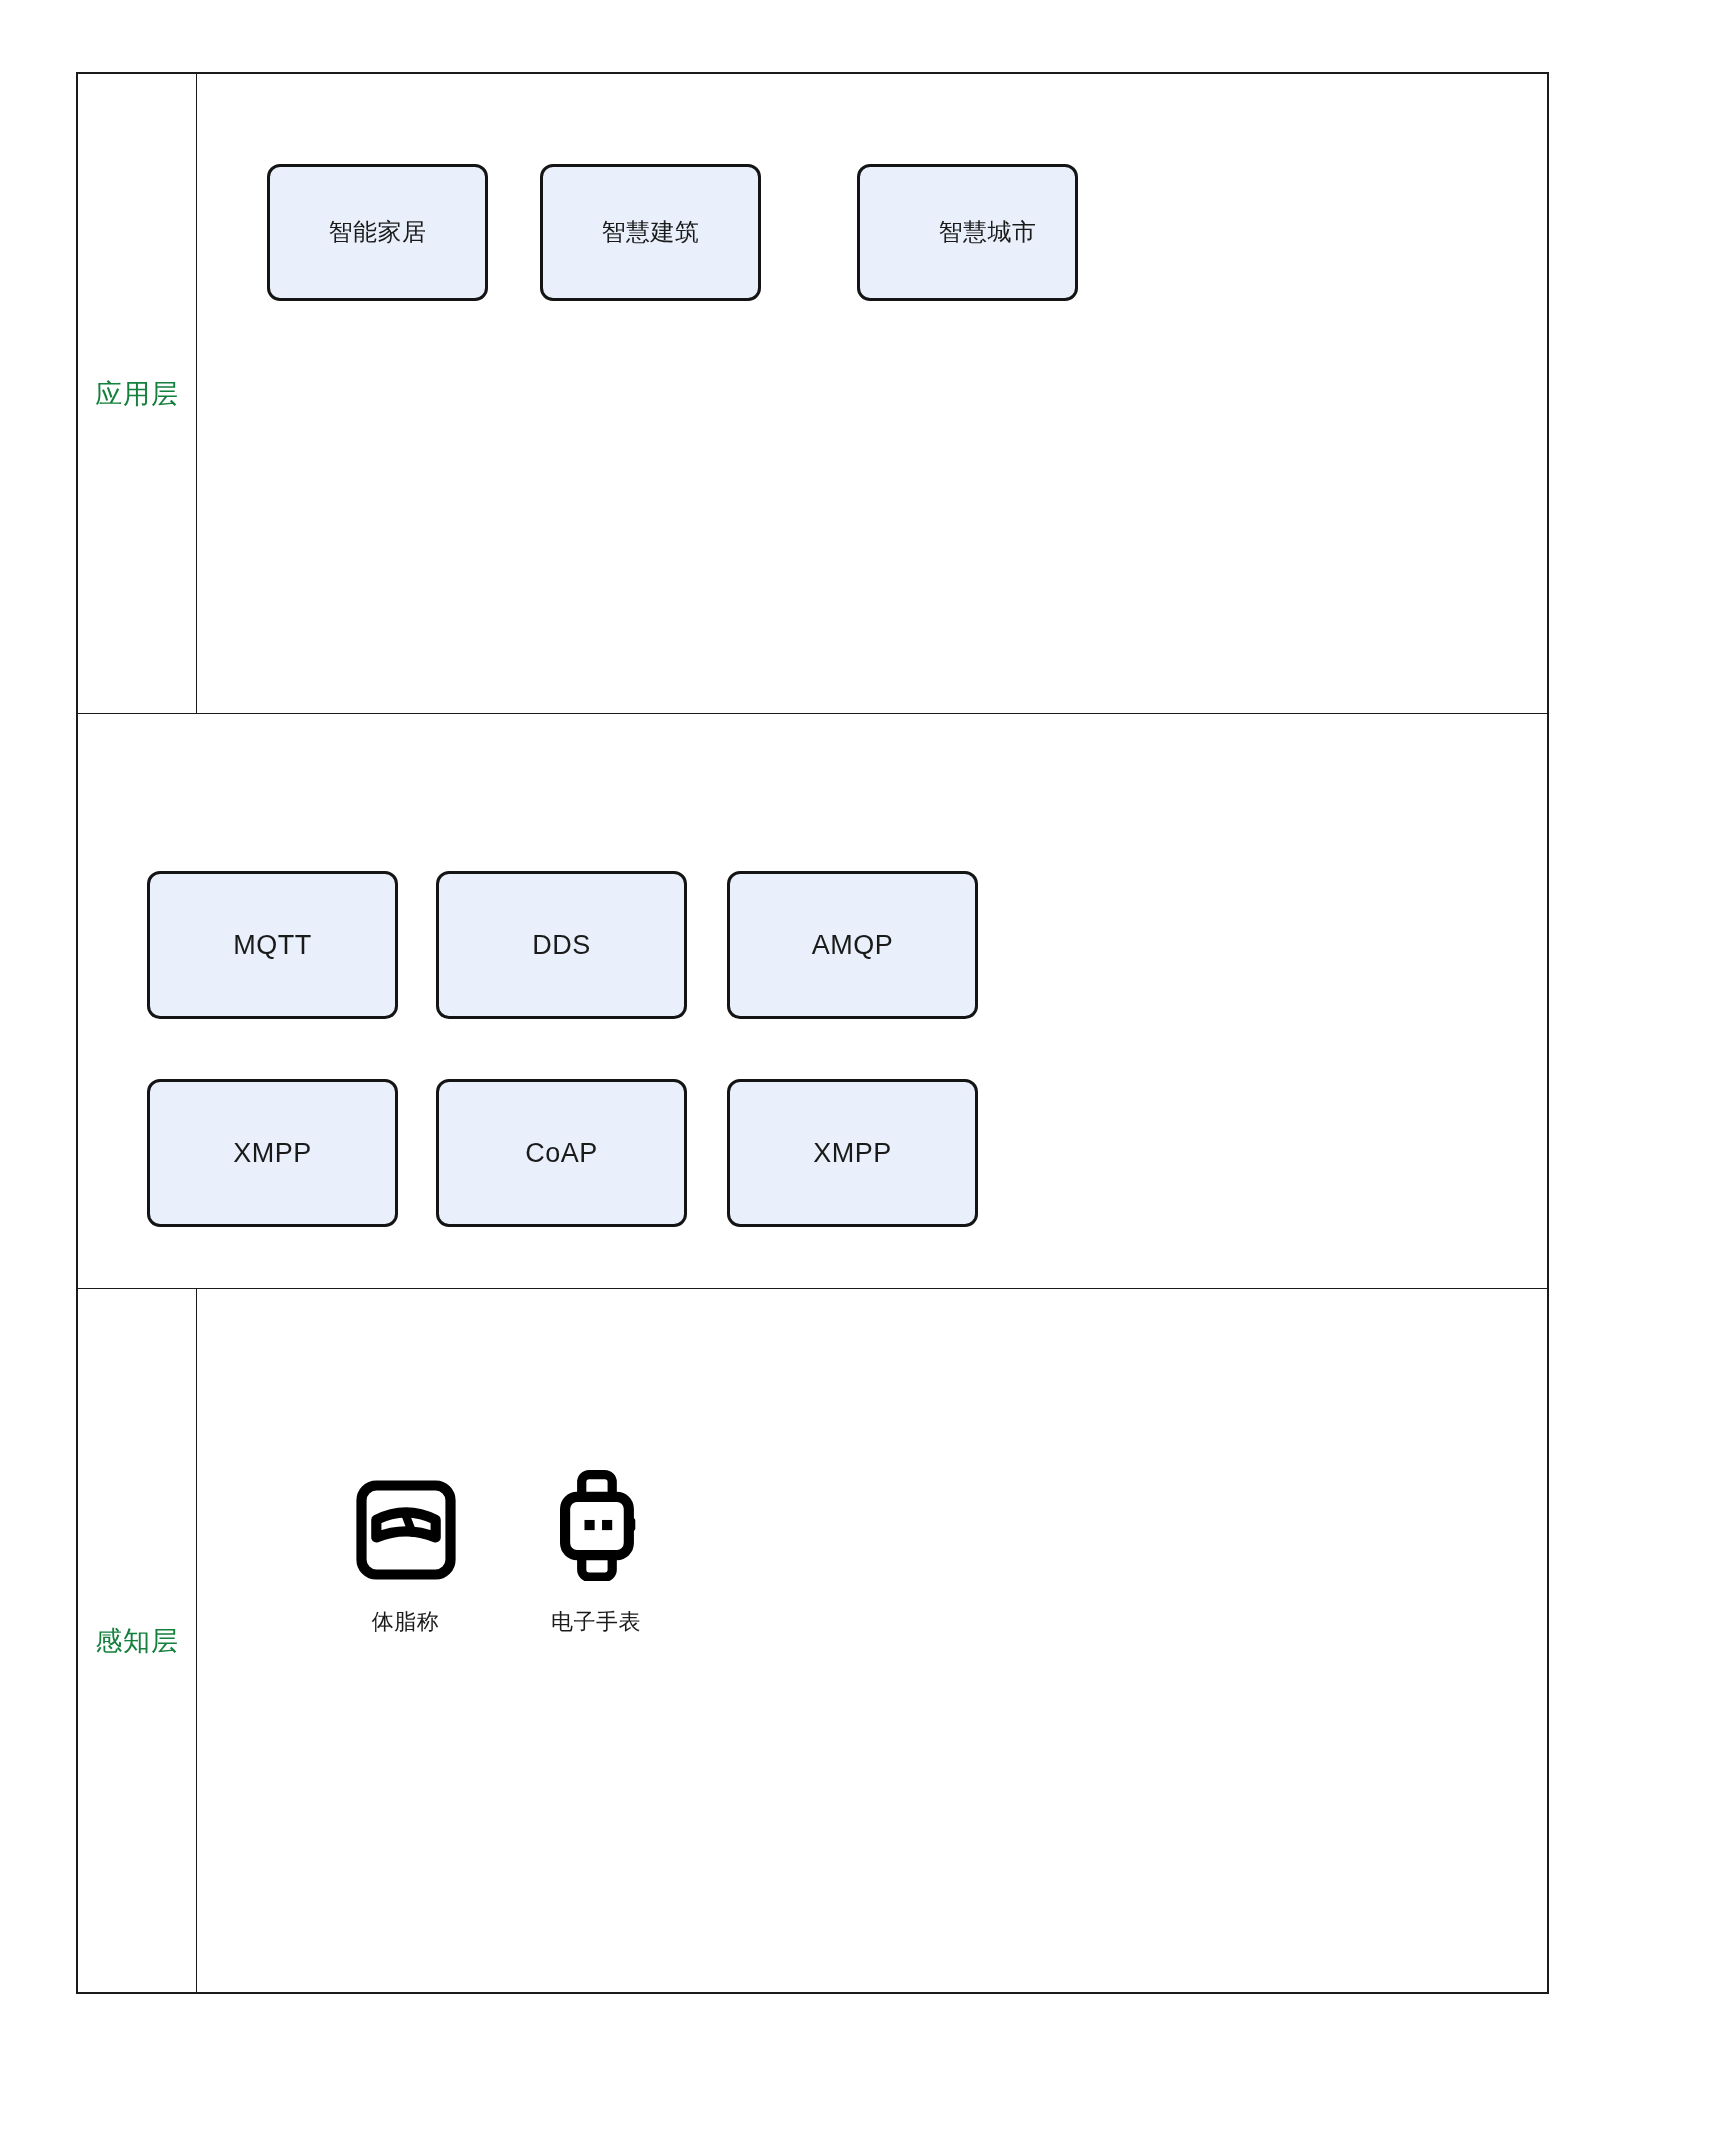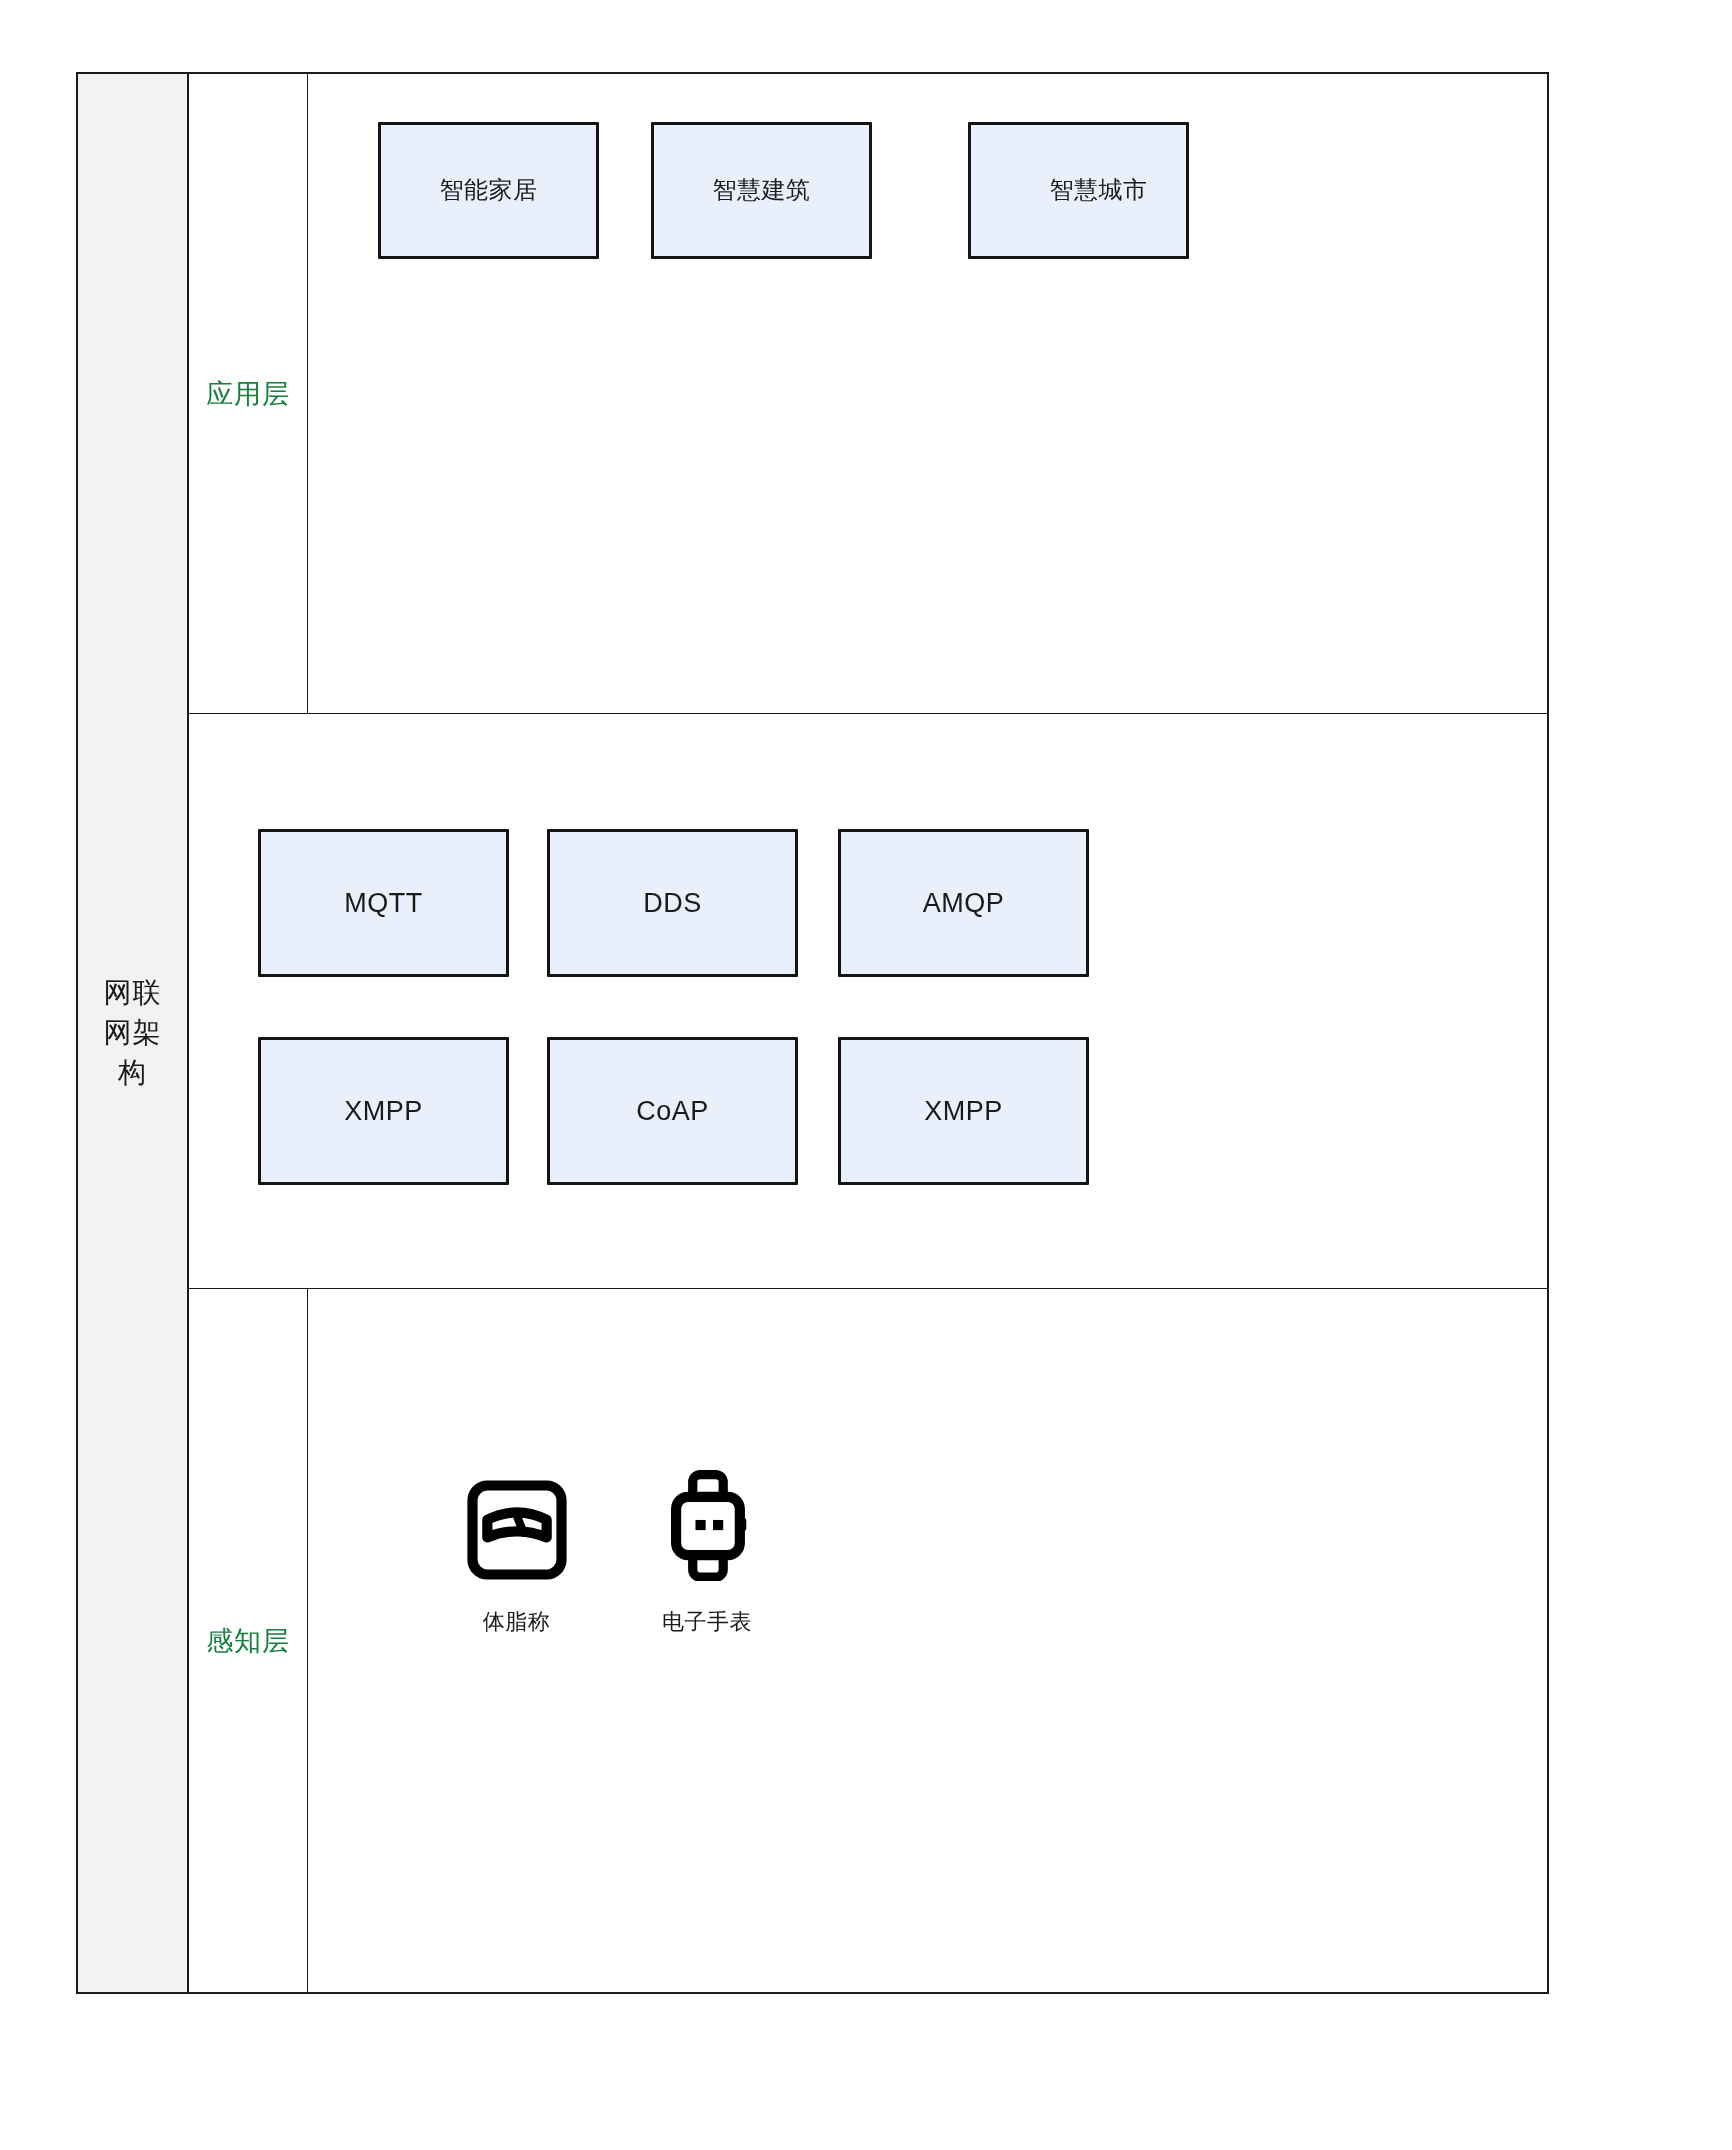--- a/index.html
+++ b/index.html
@@ -106,25 +106,26 @@
   .node-grid {
     position: absolute;
     left: 0;
     top: 0;
   }
   .node {
     position: absolute;
     box-sizing: border-box;
     background: #e9f0fb;
     border: 3.7px solid #141414;
-    border-radius: 1px;
+    border-radius: 13px;
     display: flex;
     align-items: center;
     justify-content: center;
     text-align: center;
+    margin-top: 42px;
   }
   .node-label {
     font-size: 24px;
     color: #1a1a1a;
     letter-spacing: 0.5px;
     line-height: 1.2;
   }
   .node.app { width: 221px; height: 137px; }
   .node.app .node-label { font-size: 24px; }
   .node.proto { width: 251px; height: 148px; }
@@ -177,23 +178,20 @@
     white-space: nowrap;
   }
 </style>
 </head>
 <body>
 
 <div class="canvas">
 
   <div class="arch-table">
 
-    <div class="title-col">
-      <div class="title-col-text">网联网架构</div>
-    </div>
 
     <div class="rows">
 
       <div class="layer-row r-app">
         <div class="row-label">
           <span class="row-label-text">应用层</span>
         </div>
         <div class="row-content">
           <div class="node-grid">
 

